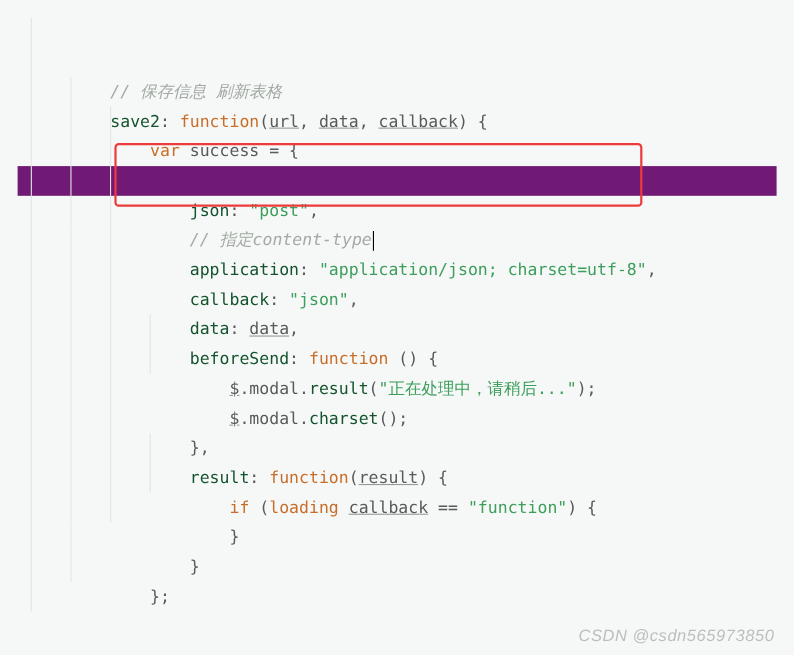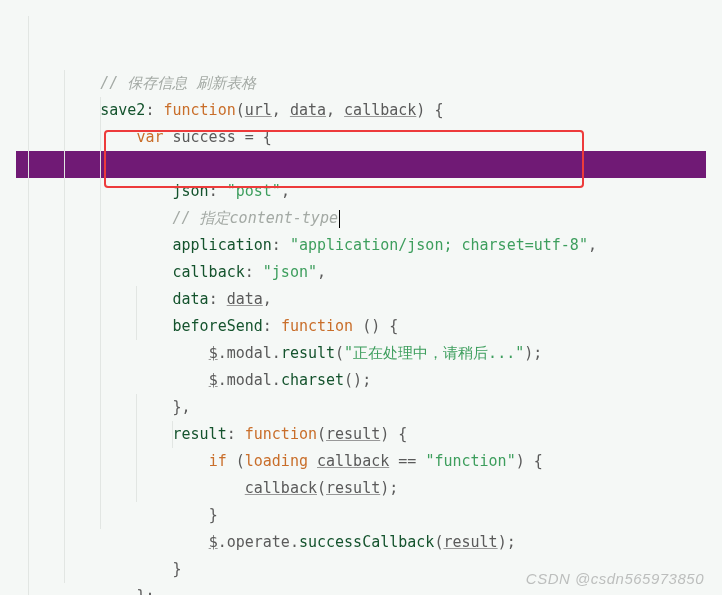--- a/index.html
+++ b/index.html
@@ -142,34 +142,26 @@
   <div class="line">
     <span class="indent-guide" style="left:12px"></span><span class="indent-guide" style="left:48px"></span><span class="indent-guide" style="left:84px"></span>
     <span>            </span><span class="tok-prop">result</span><span class="tok-punc">: </span><span class="tok-keyword">function</span><span class="tok-punc">(</span><span class="tok-ident underline">result</span><span class="tok-punc">) {</span>
   </div>
 
   <div class="line">
     <span class="indent-guide" style="left:12px"></span><span class="indent-guide" style="left:48px"></span><span class="indent-guide" style="left:84px"></span><span class="indent-guide" style="left:120px"></span>
     <span>                </span><span class="tok-keyword">if</span><span class="tok-punc"> (</span><span class="tok-keyword">loading</span><span> </span><span class="tok-ident underline">callback</span><span class="tok-punc"> </span><span class="tok-punc">==</span><span class="tok-punc"> </span><span class="tok-string">"function"</span><span class="tok-punc">) {</span>
   </div>
 
-  <div class="line">
-    <span class="indent-guide" style="left:12px"></span><span class="indent-guide" style="left:48px"></span><span class="indent-guide" style="left:84px"></span><span class="indent-guide" style="left:120px"></span><span class="indent-guide" style="left:156px"></span>
-    <span>                    </span><span class="tok-ident underline">callback</span><span class="tok-punc">(</span><span class="tok-ident underline">result</span><span class="tok-punc">);</span>
-  </div>
 
   <div class="line">
     <span class="indent-guide" style="left:12px"></span><span class="indent-guide" style="left:48px"></span><span class="indent-guide" style="left:84px"></span><span class="indent-guide" style="left:120px"></span>
     <span>                </span><span class="tok-punc">}</span>
   </div>
 
-  <div class="line">
-    <span class="indent-guide" style="left:12px"></span><span class="indent-guide" style="left:48px"></span><span class="indent-guide" style="left:84px"></span><span class="indent-guide" style="left:120px"></span>
-    <span>                </span><span class="tok-ident underline">$</span><span class="tok-punc">.</span><span class="tok-ident">operate</span><span class="tok-punc">.</span><span class="tok-prop">successCallback</span><span class="tok-punc">(</span><span class="tok-ident underline">result</span><span class="tok-punc">);</span>
-  </div>
 
   <div class="line">
     <span class="indent-guide" style="left:12px"></span><span class="indent-guide" style="left:48px"></span><span class="indent-guide" style="left:84px"></span>
     <span>            </span><span class="tok-punc">}</span>
   </div>
 
   <div class="line">
     <span class="indent-guide" style="left:12px"></span><span class="indent-guide" style="left:48px"></span>
     <span>        </span><span class="tok-punc">};</span>
   </div>

